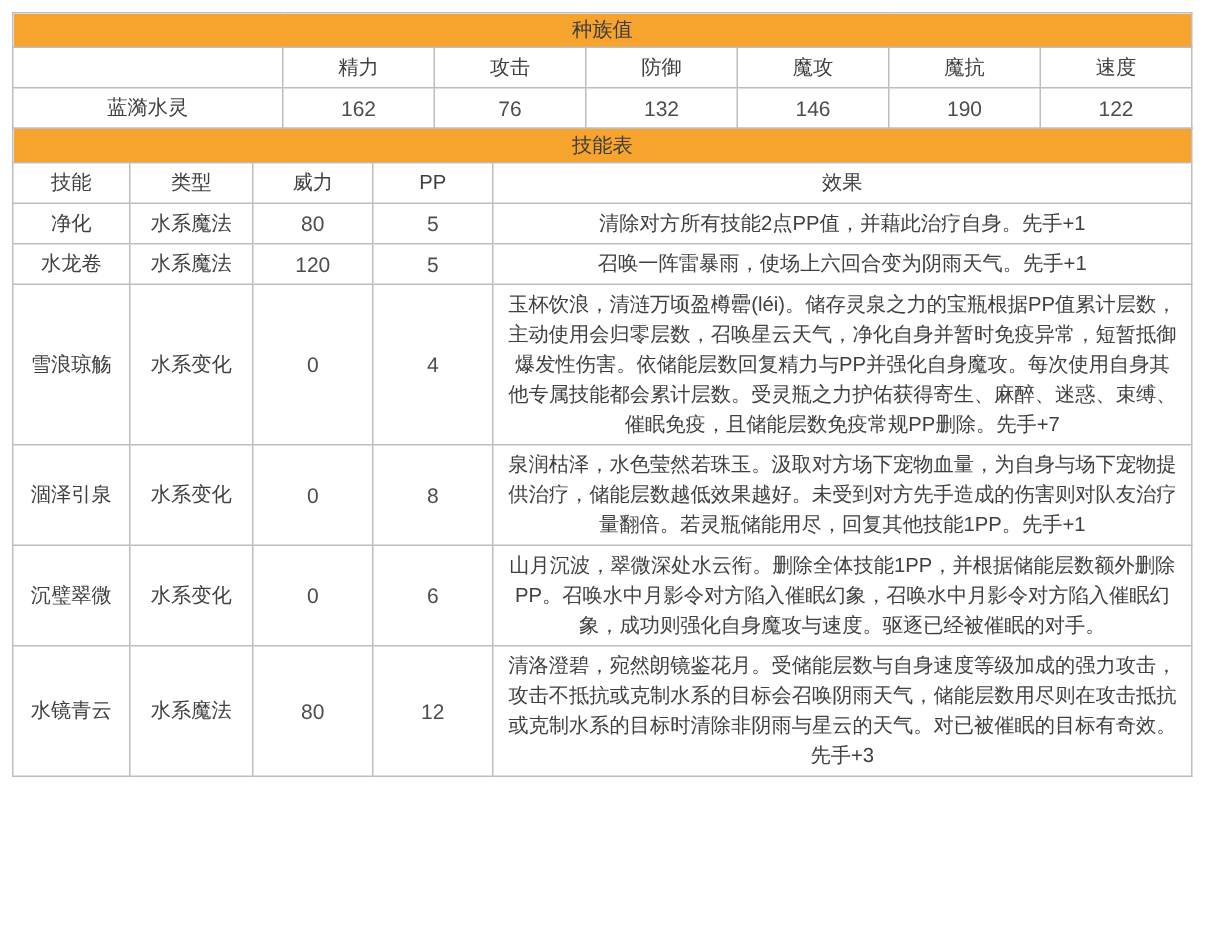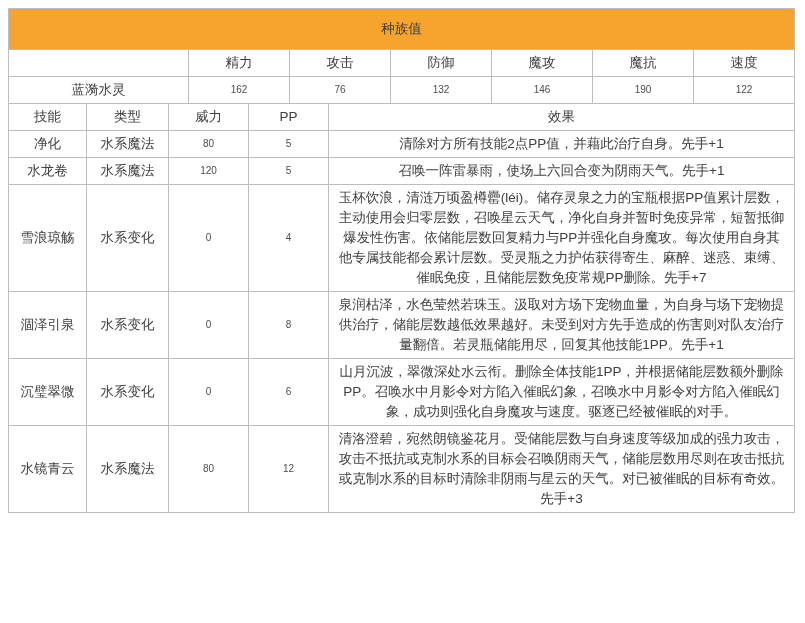--- a/index.html
+++ b/index.html
@@ -26,22 +26,22 @@
     padding:3px 6px;
     overflow:hidden;
   }
   tr.band td {
     background:var(--header-bg);
     height:23px;
     padding:1px 6px;
     color:#3d3d3d;
   }
   .stats-table th, .stats-table td { height:26px; }
-  .stats-table tr.band td { height:41px;margin-top:19px; }
-  .num { color:#4d4d4d; font-size:10px; }
+  .stats-table tr.band td { height:23px;margin-top:19px; }
+  .num { color:#4d4d4d; font-size:14px; }
   .skills-table { margin-top:-1px; }
   .skills-table td.effect { padding:3px 8px; }
   .skills-table th { height:27px; }
   .skills-table td { height:26px; }
 </style>
 </head>
 <body>
 
 <table class="stats-table">
   <colgroup>
@@ -82,20 +82,23 @@
 
 <table class="skills-table">
   <colgroup>
     <col style="width:78px">
       <col style="width:82px">
       <col style="width:80px">
     <col style="width:80px">
       <col style="width:466px">
   </colgroup>
   <thead>
+    <tr class="band">
+      <td colspan="5">技能表</td>
+    </tr>
     <tr>
       <th>技能</th>
       <th>类型</th>
       <th>威力</th>
       <th>PP</th>
       <th>效果</th>
     </tr>
   </thead>
   <tbody>
     <tr>

